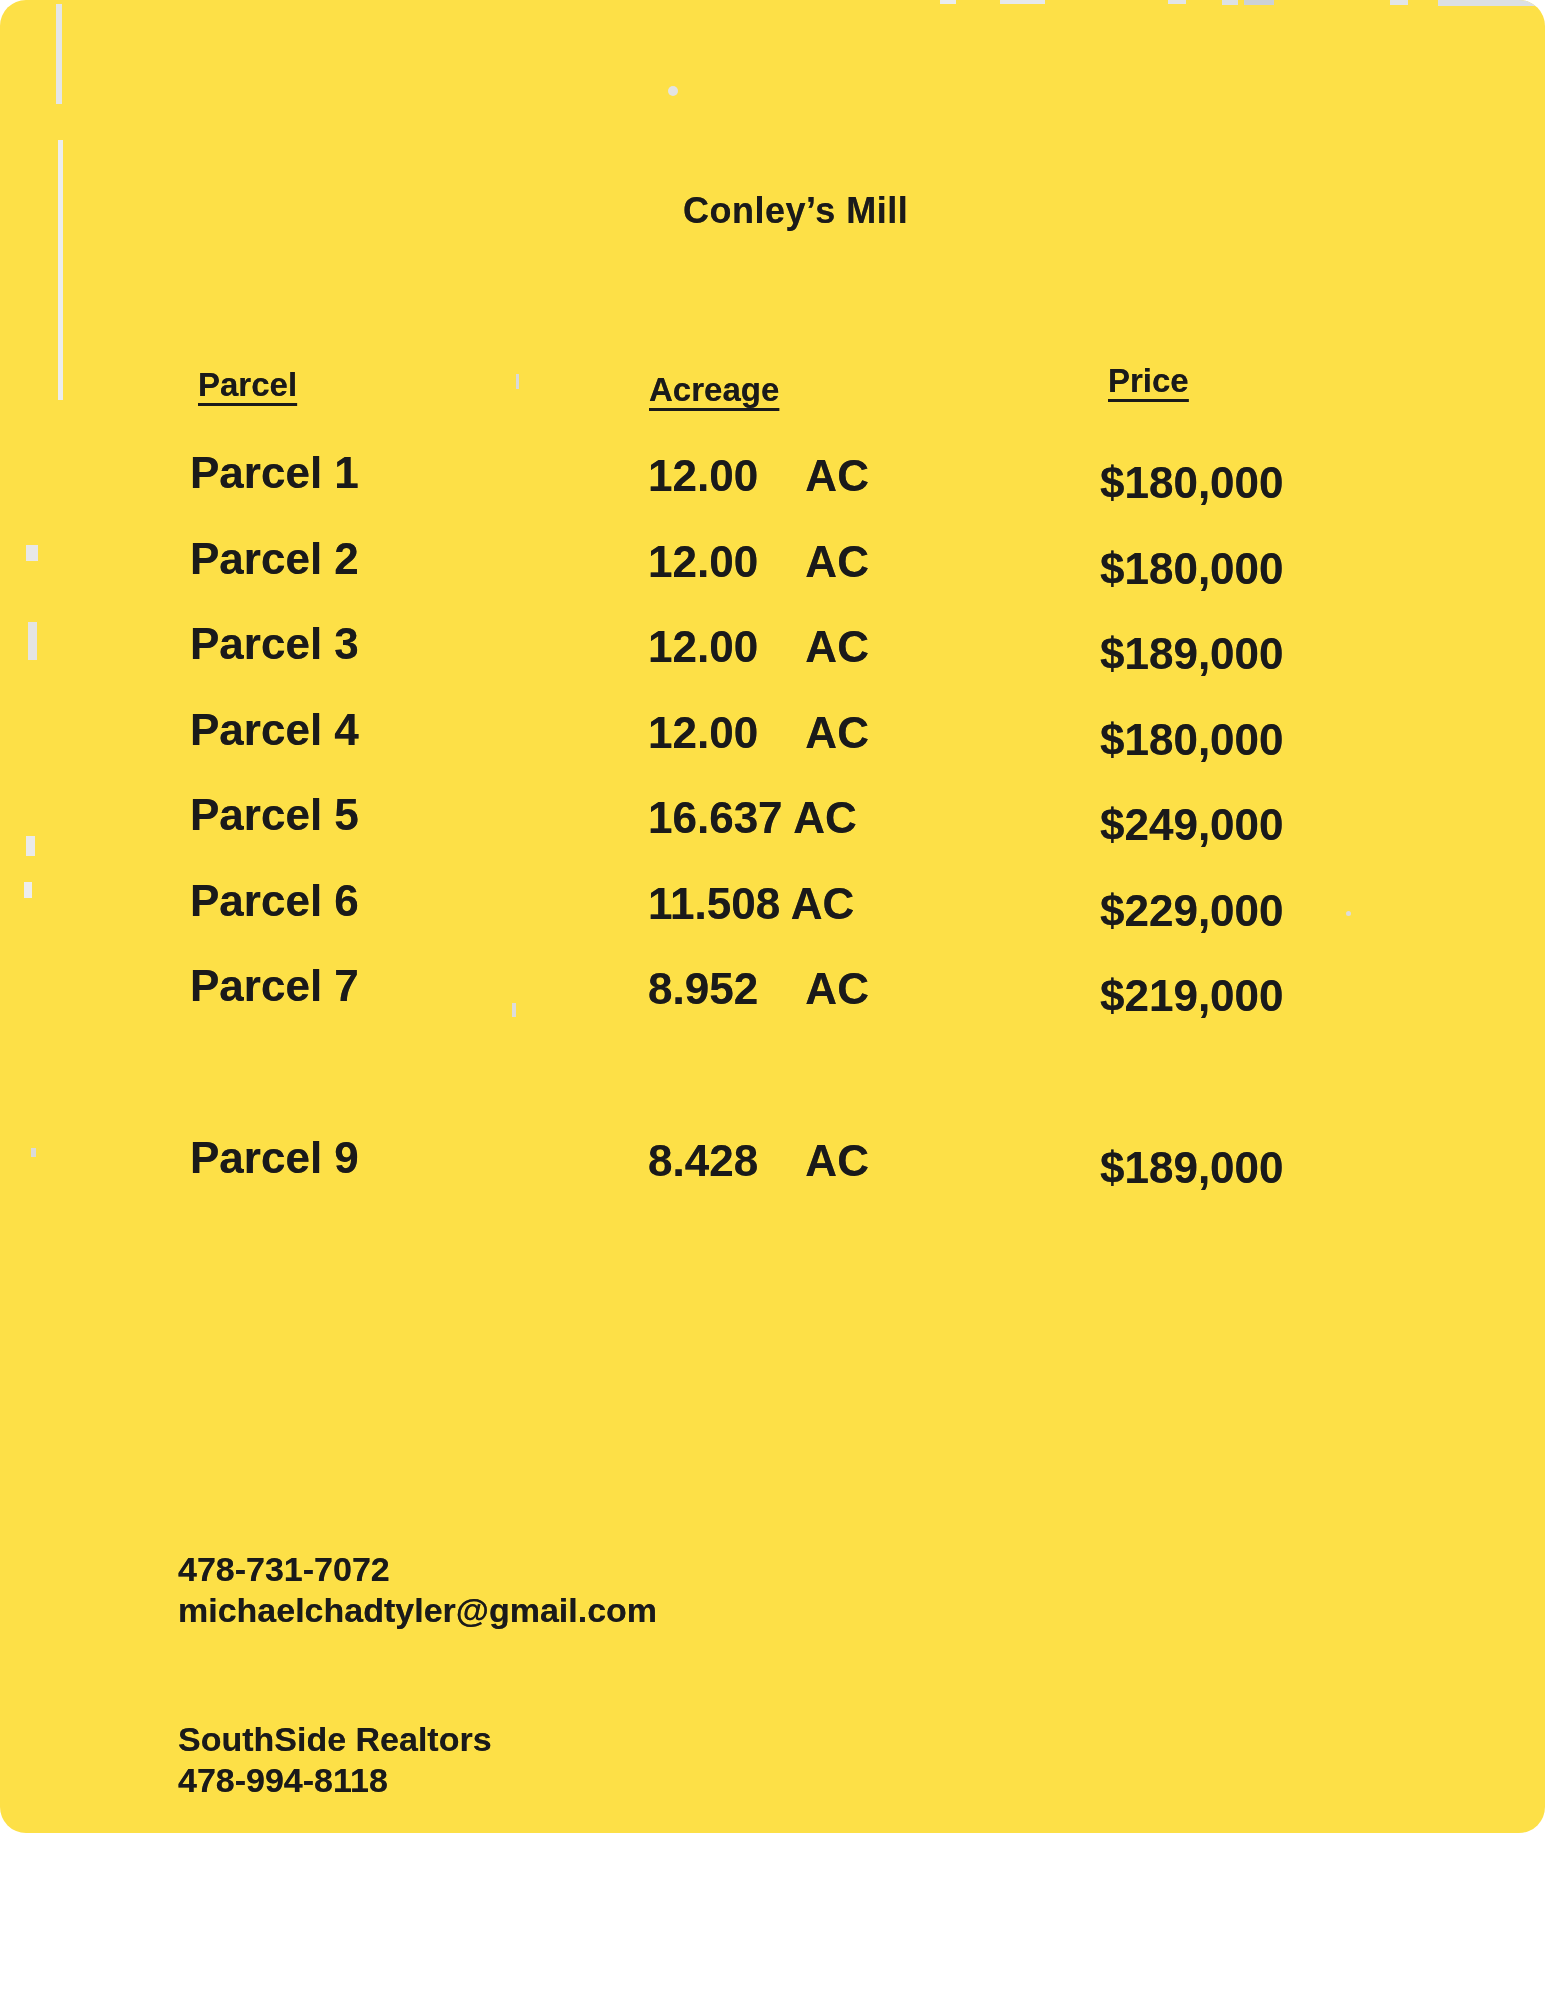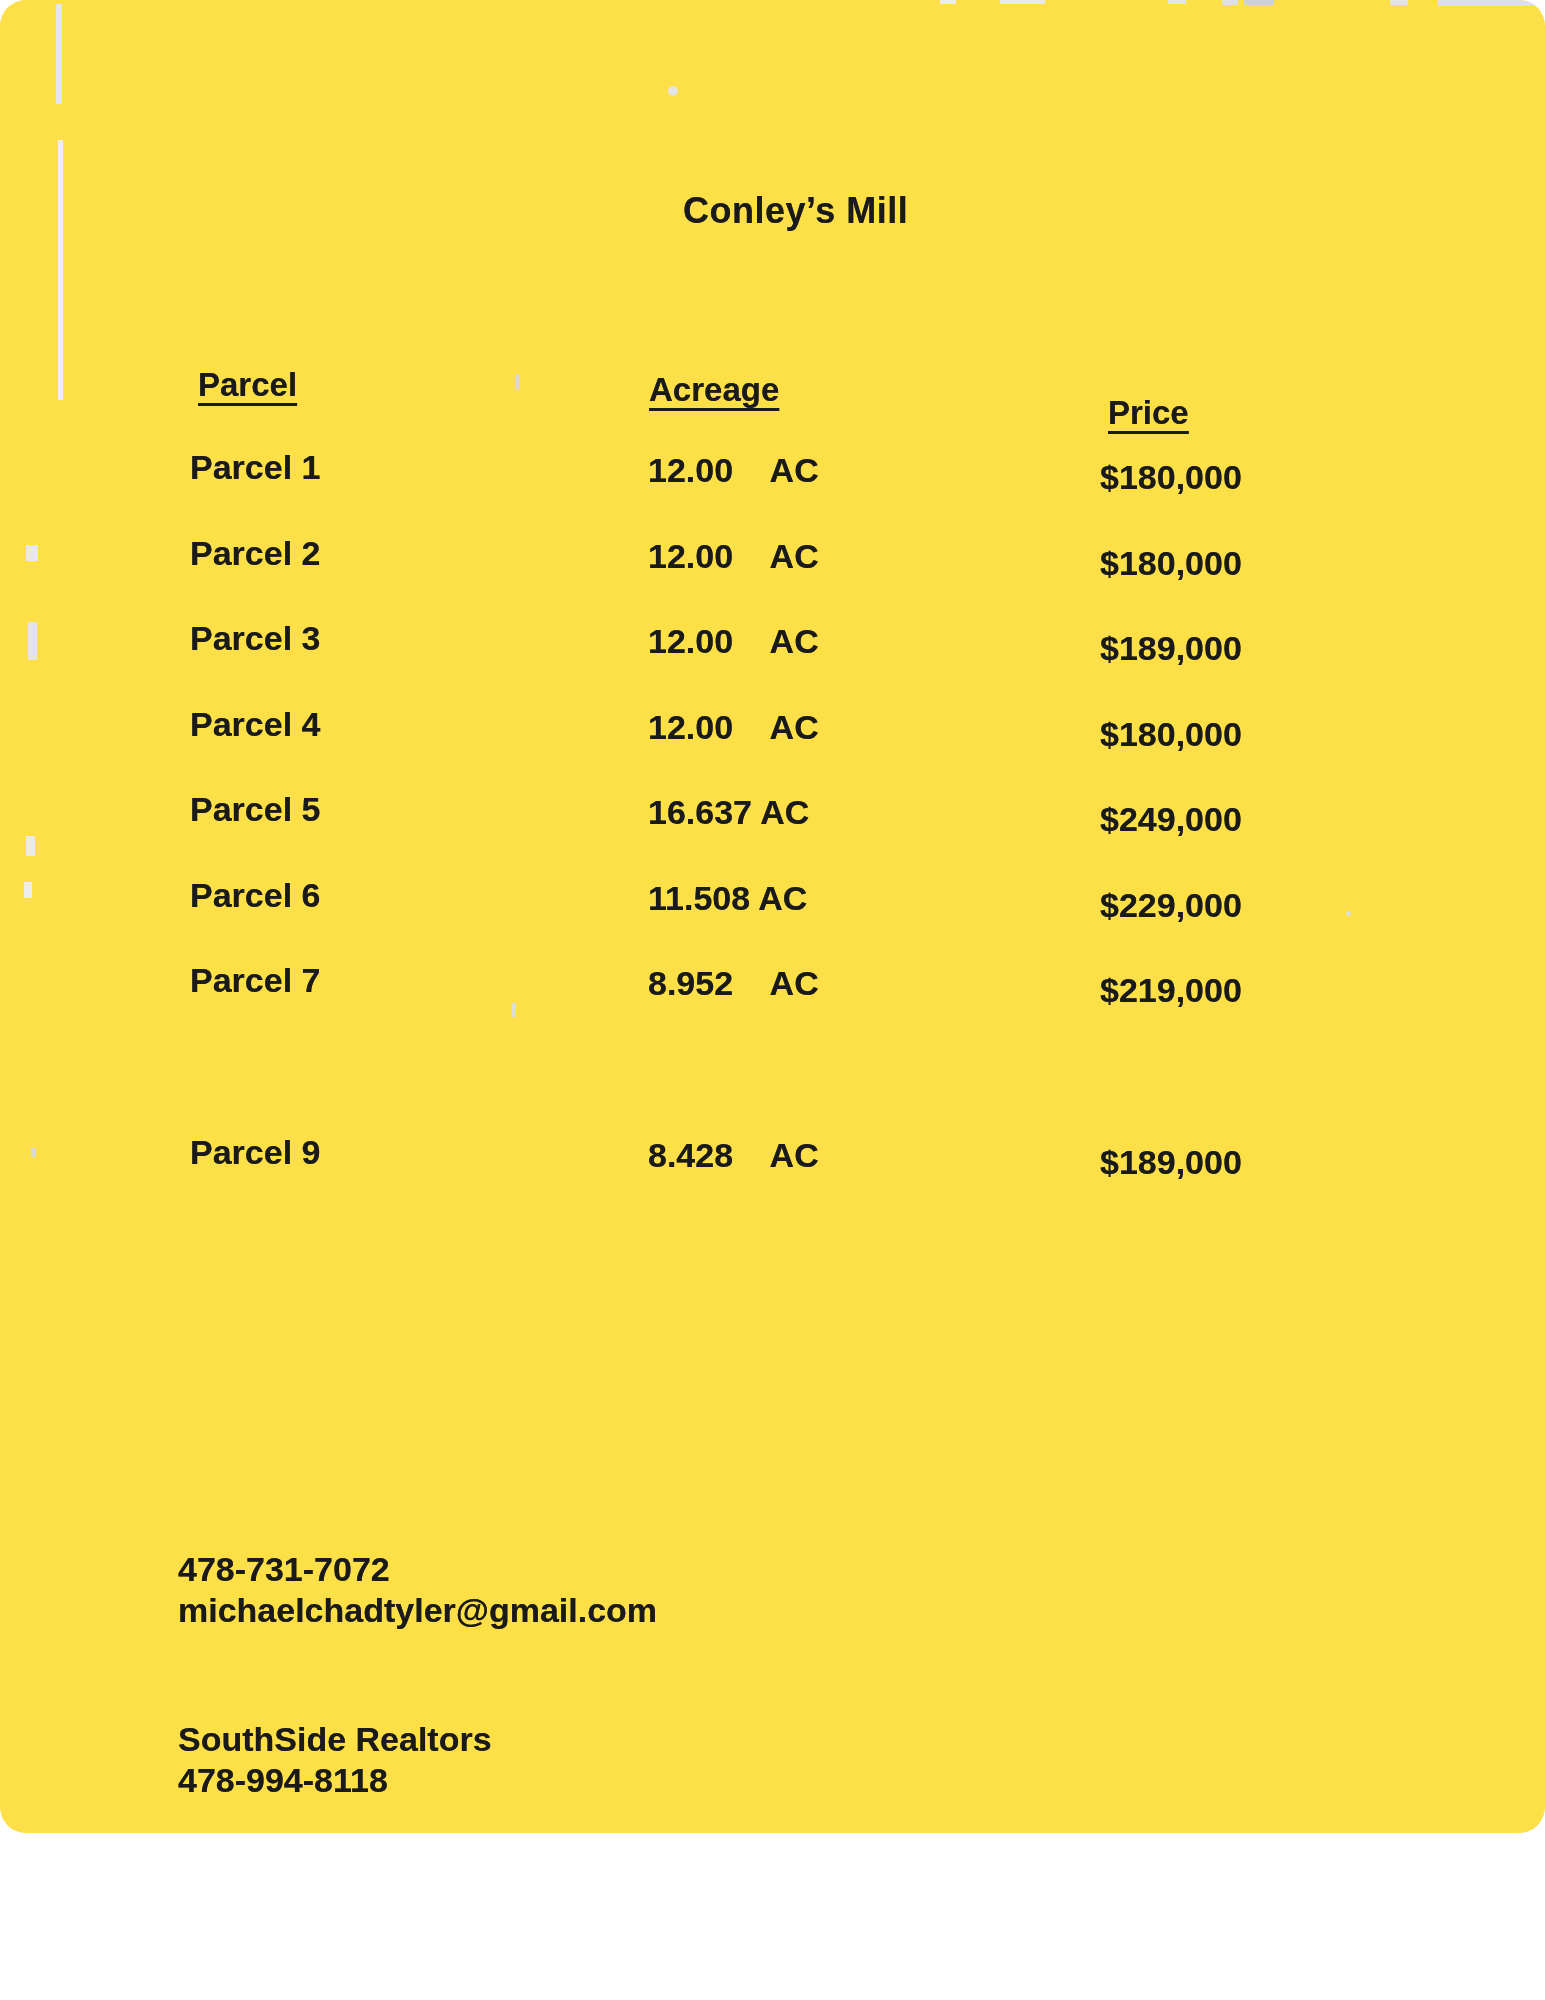--- a/index.html
+++ b/index.html
@@ -24,24 +24,24 @@
   #doc-title { left: 683px; top: 190px; font-size: 36px; letter-spacing: 0.5px; }
   
   .hdr {
     text-decoration: underline;
     text-decoration-thickness: 3px;
     text-underline-offset: 7px;
     font-size: 33px;
   }
   #hdr-parcel  { left: 198px;  top: 366px; }
   #hdr-acreage { left: 649px;  top: 371px; }
-  #hdr-price   { left: 1108px; top: 394px; }
+  #hdr-price   { left: 1108px; top: 362px; }
   
   .row { position: absolute; left: 0; width: 1545px; height: 44px; }
-  .cell { position: absolute; font-weight: bold; font-size: 34px; color: #1a1a1a;
+  .cell { position: absolute; font-weight: bold; font-size: 44px; color: #1a1a1a;
           white-space: pre; text-shadow: 0 0 0.6px rgba(25,25,25,0.65); }
   .c-parcel { left: 190px; top: 0; }
   .c-acre   { left: 648px; top: 3px; text-align: right; }
   .c-price  { left: 1100px; top: 10px; }
   
   .contact { position: absolute; left: 178px; font-size: 34px; font-weight: bold;
              line-height: 41px; color: #1a1a1a; text-shadow: 0 0 0.6px rgba(25,25,25,0.65); }
   #contact-agent  { top: 1549px; }
   #contact-office { top: 1719px; }
   

